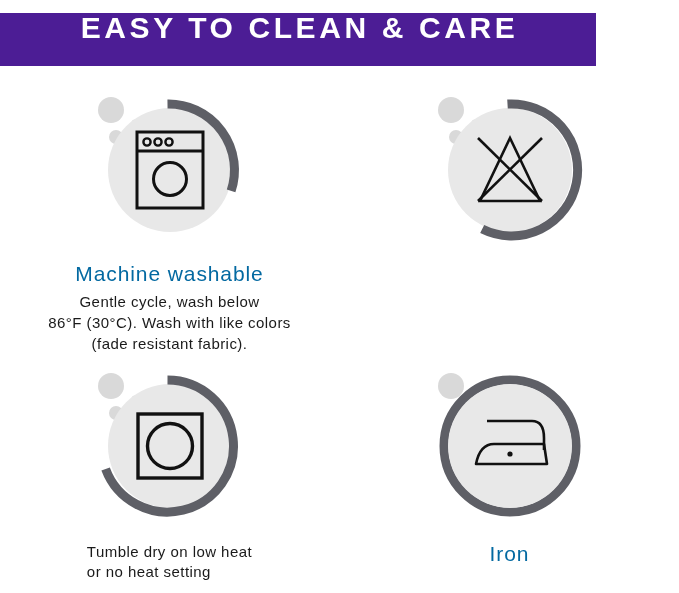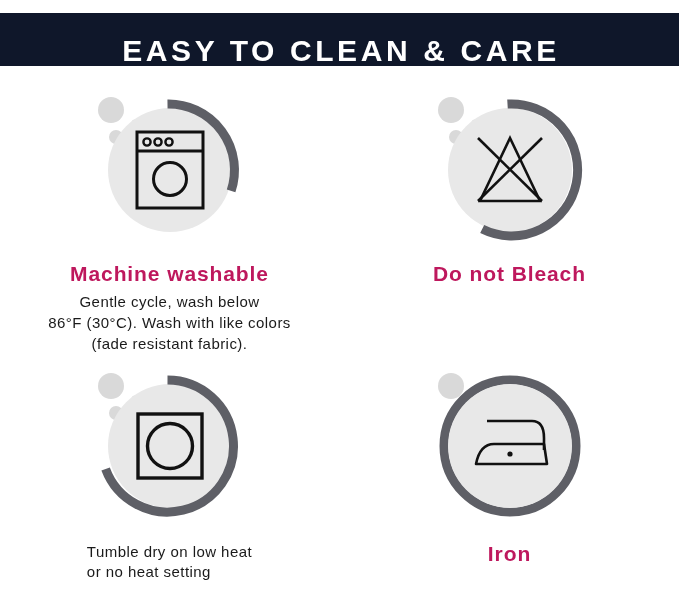--- a/index.html
+++ b/index.html
@@ -13,25 +13,25 @@
     font-family: "Liberation Sans", sans-serif;
     overflow: hidden;
     position: relative;
   }
 
   
   .banner {
     position: absolute;
     left: 0;
     top: 13px;
-    width: 679px;
+    width: 596px;
     height: 53px;
-    background: #0f172a;
+    background: #4c1d95;
     display: flex;
-    align-items: flex-end;
+    align-items: flex-start;
     justify-content: center;
   }
   .banner-title {
     color: #ffffff;
     font-size: 30px;
     font-weight: bold;
     letter-spacing: 3.6px;
     line-height: 1;
     white-space: nowrap;
     padding-left: 3px;
@@ -60,25 +60,25 @@
     position: relative;
     width: 180px;
     height: 180px;
     margin: 0 auto;
   }
   .badge svg { display: block; }
 
   
   .heading {
     font-size: 21px;
-    color: #be185d;
+    color: #0369a1;
     letter-spacing: 0.9px;
     line-height: 1.15;
     margin: 0;
-    font-weight: bold;
+    font-weight: normal;
   }
   .body-text {
     font-size: 15px;
     color: #1a1a1a;
     letter-spacing: 0.45px;
     line-height: 1.38;
     margin: 6px 0 0 0;
     white-space: pre-line;
   }
   .heading-tl { margin-top: 2px; }
@@ -143,21 +143,20 @@
 
         <path d="M 87.5 24.05 A 66 66 0 1 1 62.2 149.0" fill="none" stroke="#5e5f66" stroke-width="9"></path>
 
         <g fill="none" stroke="#111111" stroke-width="2.6" stroke-linejoin="miter">
           <path d="M 90 58 L 120 121 L 60 121 Z"></path>
           <line x1="58" y1="58" x2="122" y2="121"></line>
           <line x1="122" y1="58" x2="58" y2="121"></line>
         </g>
       </svg>
     </div>
-    <h2 class="heading heading-tr">Do not Bleach</h2>
   </div>
 
   <div class="panel panel-bl">
     <div class="badge">
       <svg width="180" height="180" viewBox="0 0 180 180">
 
         <circle cx="31" cy="30" r="13" fill="#d9d9d9"></circle>
         <circle cx="55" cy="43" r="3.5" fill="#d9d9d9"></circle>
         <circle cx="36" cy="57" r="7" fill="#d9d9d9"></circle>
 

